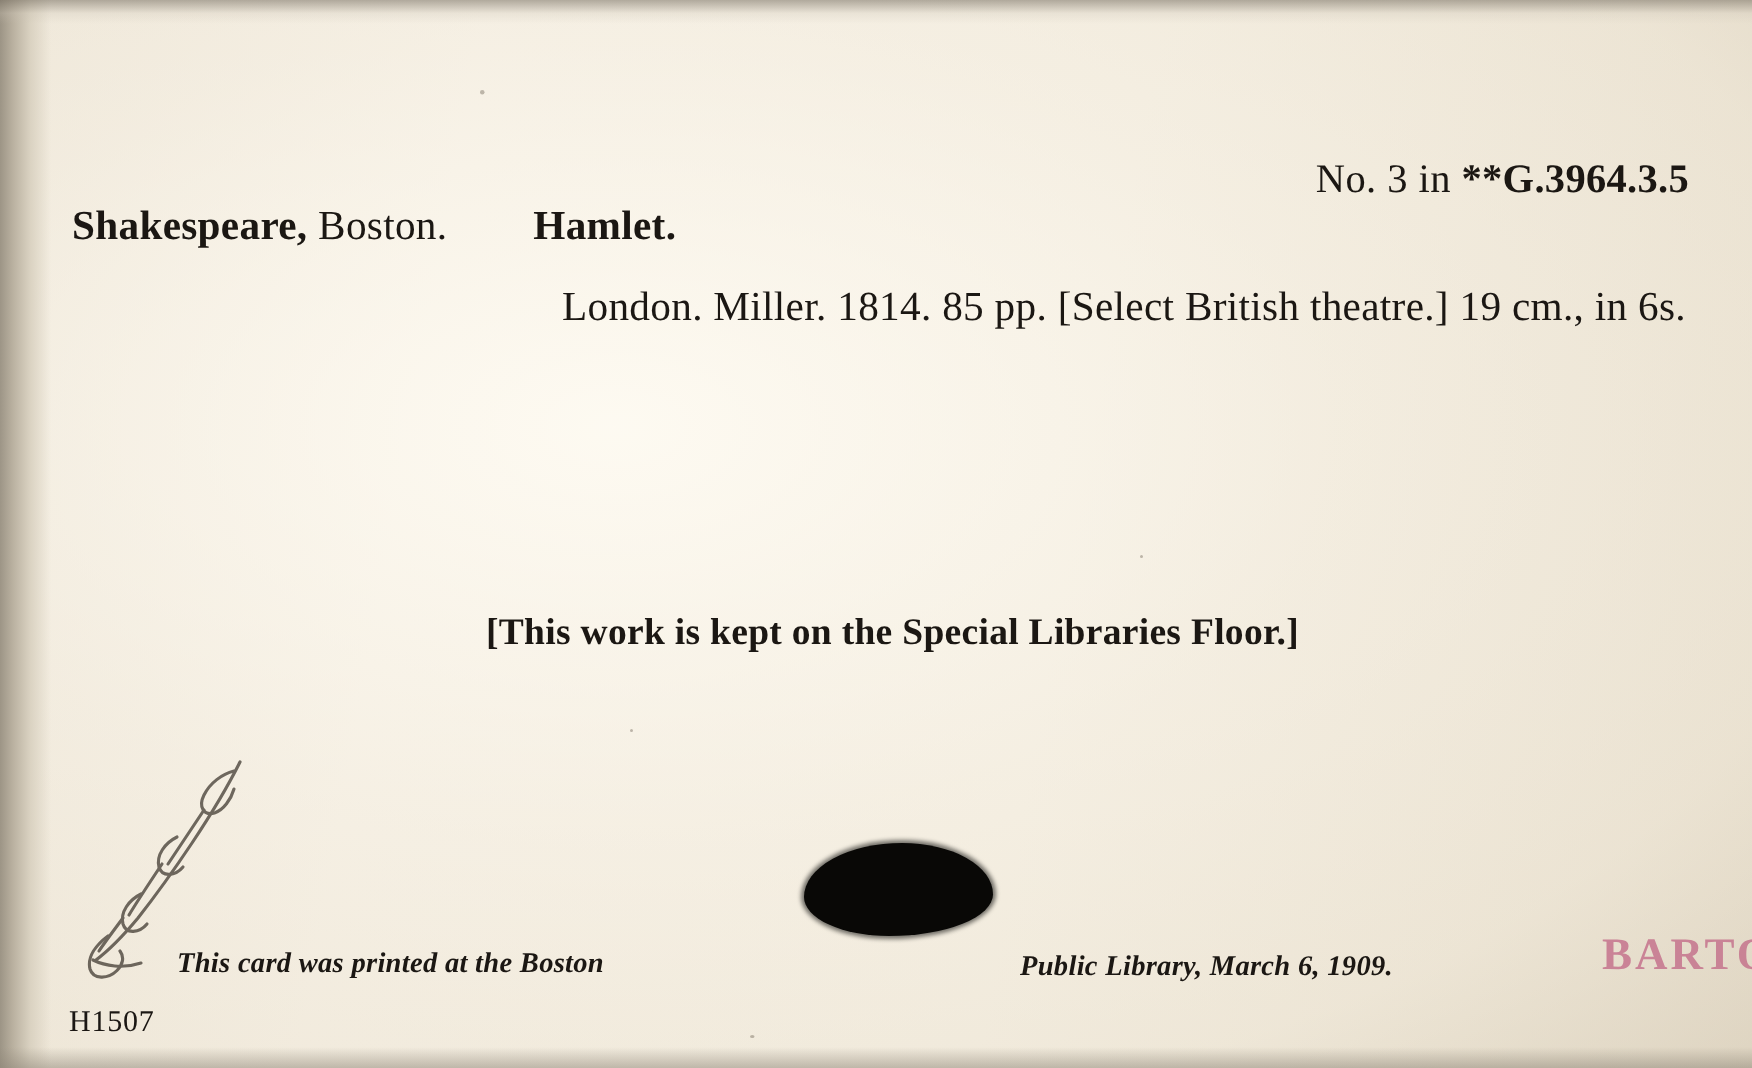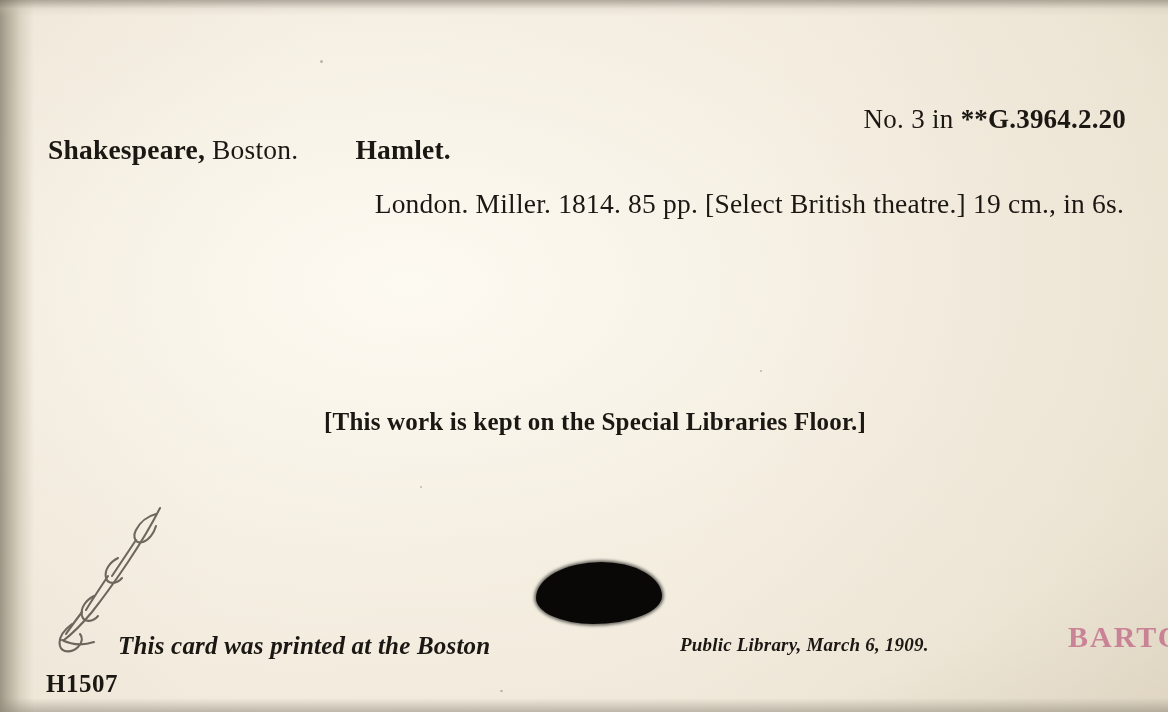--- a/index.html
+++ b/index.html
@@ -100,41 +100,40 @@
   }
   #special-note .note-inner {
     display: inline-block;
     padding-left: 10px;
   }
 
   
   #footer-left {
     top: 632px;
     left: 118px;
-    font-size: 25px;
+    font-size: 19px;
     font-style: italic;
     font-weight: 600;
     letter-spacing: 0.2px;
   }
   #footer-right {
     top: 634px;
     left: 680px;
     font-size: 19px;
     font-style: italic;
     font-weight: 600;
     letter-spacing: 0.2px;
   }
 
   
   #accession-number {
     top: 670px;
     left: 46px;
-    font-size: 25px;
+    font-size: 20px;
     letter-spacing: 0.5px;
-    font-weight: bold;
   }
 
   
   #barton-stamp {
     top: 620px;
     left: 1068px;
     font-size: 30px;
     font-weight: 700;
     letter-spacing: 2px;
     color: #c4708b;
@@ -177,21 +176,21 @@
 <body>
 
 <div id="card">
 
   <div id="paper-texture"></div>
   <div id="left-edge"></div>
   <div id="top-edge"></div>
   <div id="bottom-edge"></div>
 
   <div class="layer" id="callnumber-line">
-    <span class="cn-prefix">No. 3 in </span><span class="cn-code">**G.3964.2.20</span>
+    <span class="cn-prefix">No. 3 in </span><span class="cn-code">**G.3964.3.5</span>
   </div>
 
   <div class="layer" id="entry-block">
     <div id="heading-line">
       <span class="author-surname">Shakespeare,</span>
       <span class="author-rest">Boston.</span>
       &nbsp;&nbsp;<span class="title-word">Hamlet.</span>
     </div>
     <div class="para" id="imprint">London.  Miller.  1814.  85 pp.  [Select British theatre.]  19 cm., in 6s.</div>
   </div>

